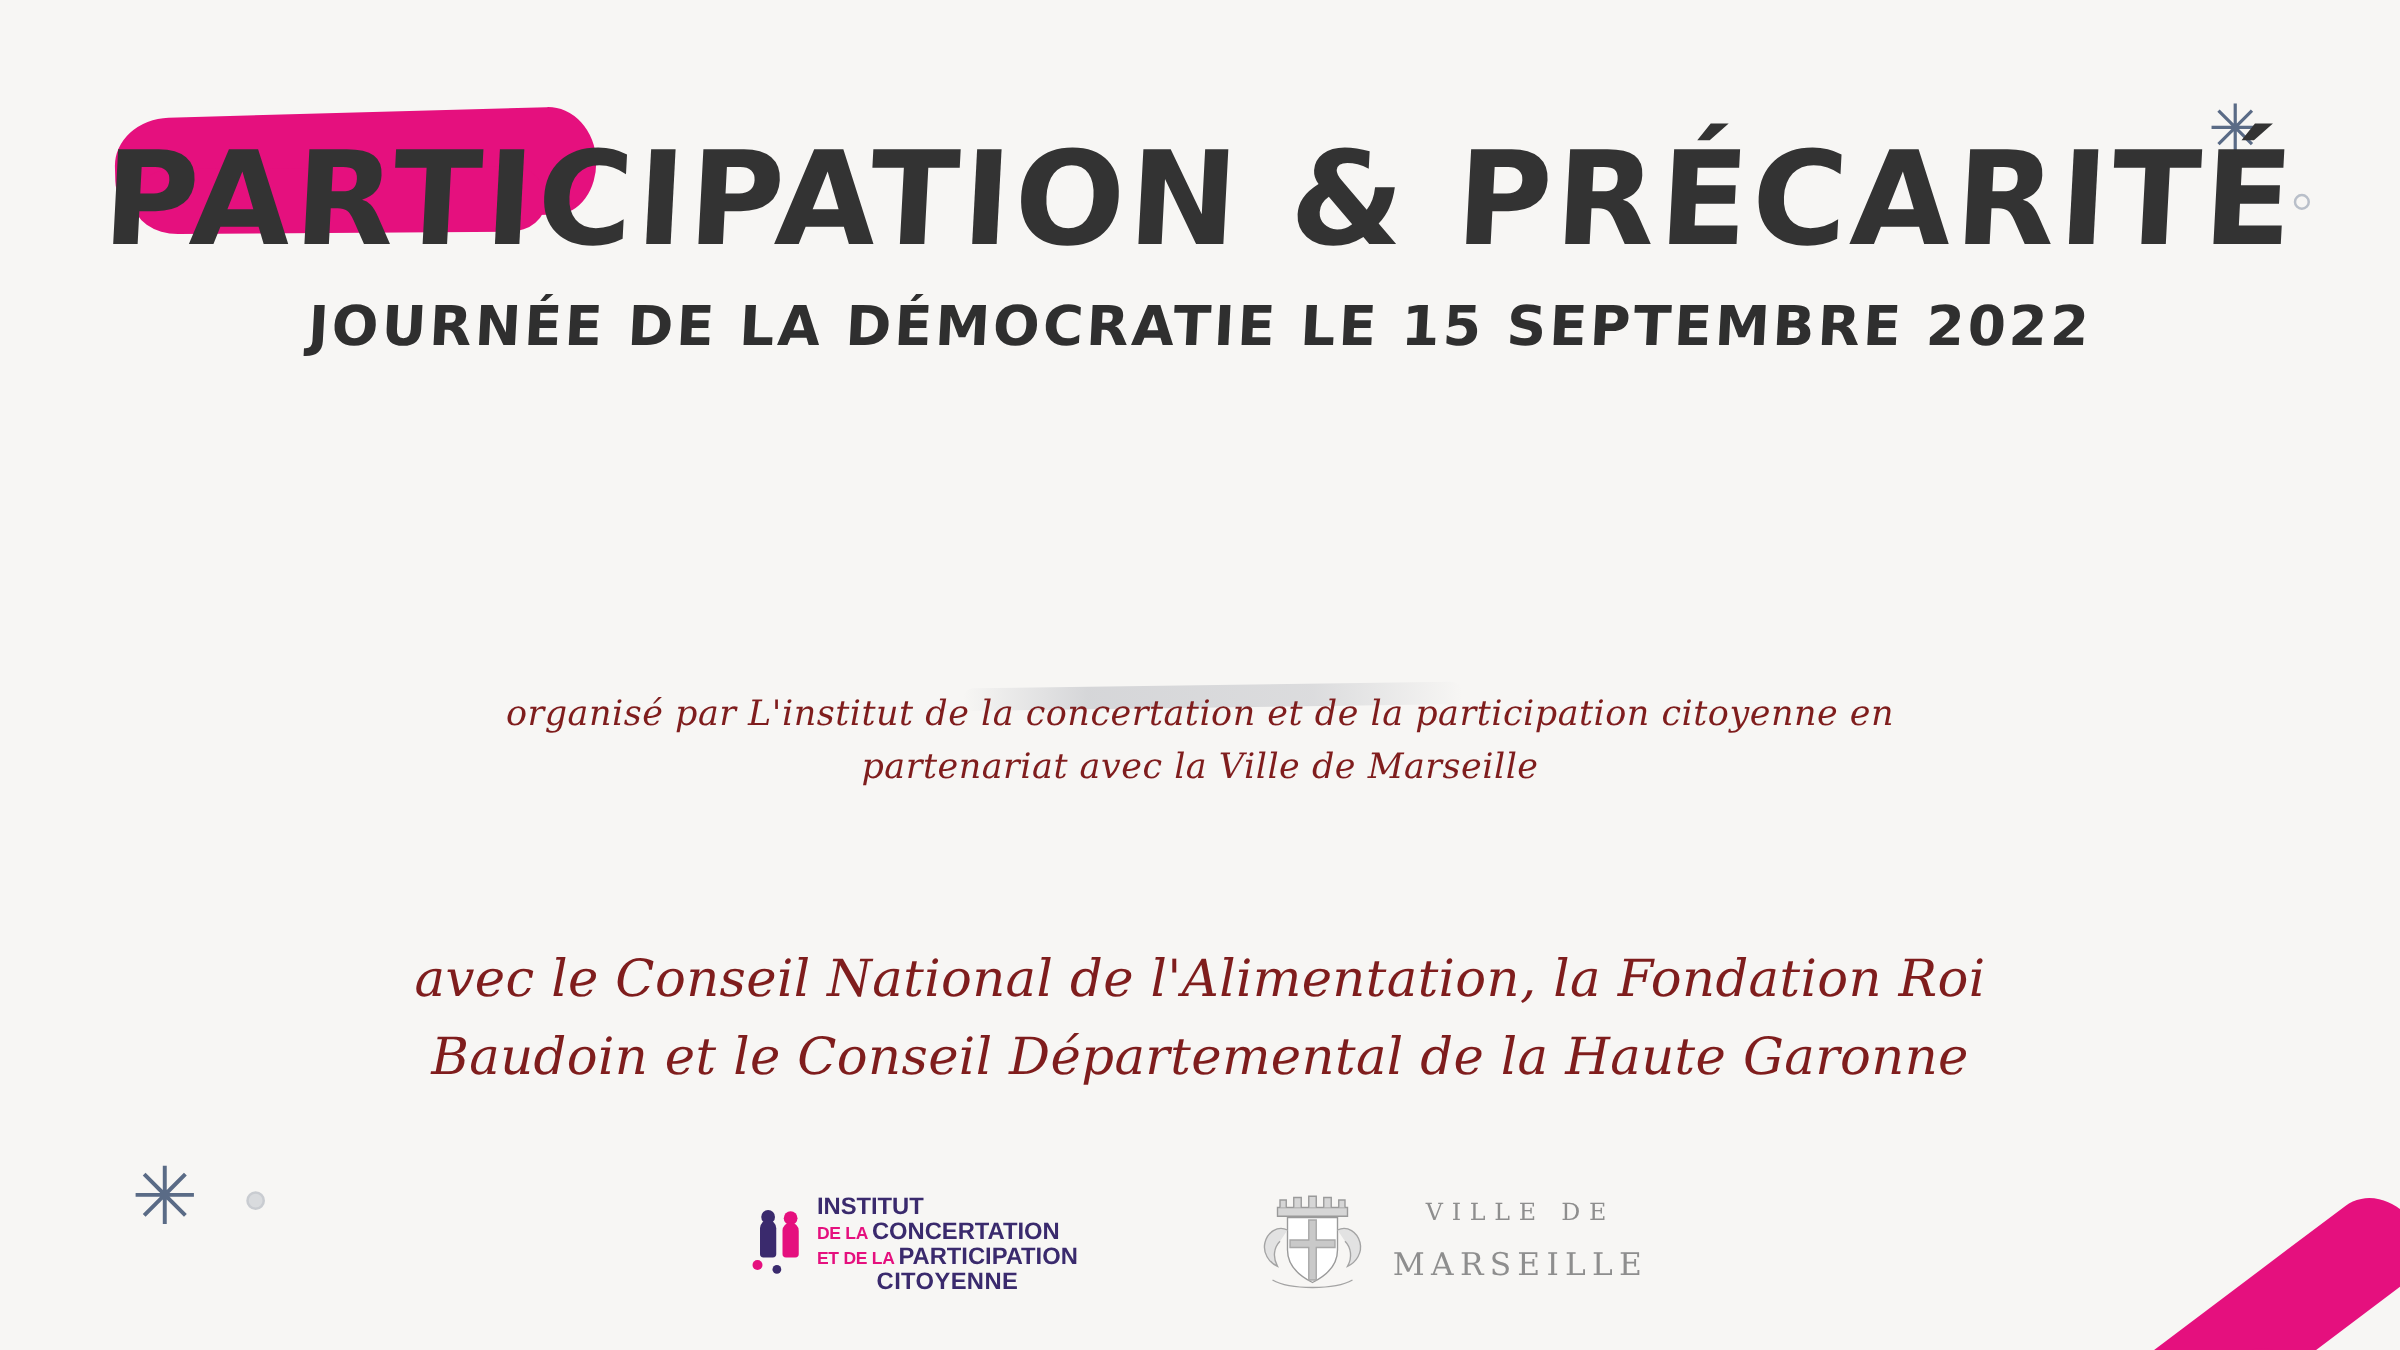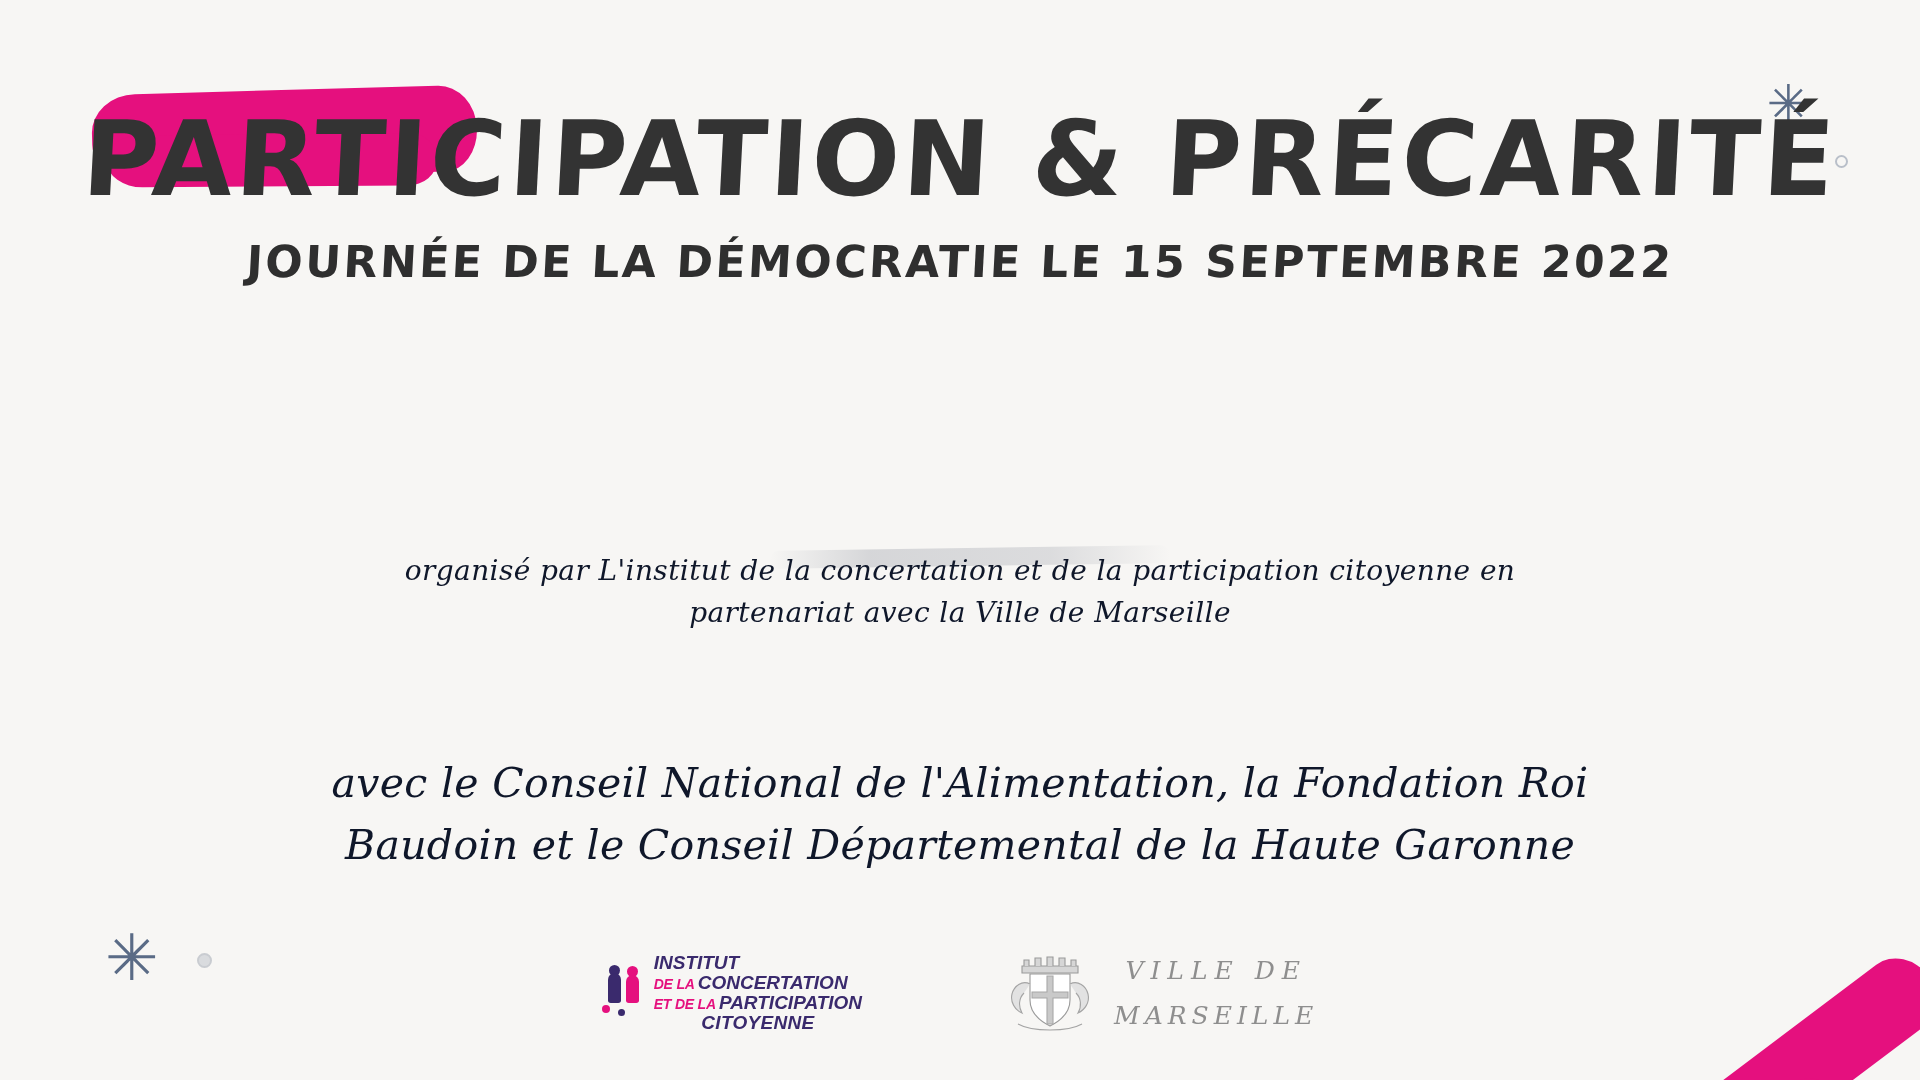--- a/index.html
+++ b/index.html
@@ -114,21 +114,21 @@
   }
 
   
   .script {
     position: absolute;
     left: 50%;
     transform: translateX(-50%);
     text-align: center;
     font-family: "DejaVu Serif", serif;
     font-style: italic;
-    color: #0f172a;
+    color: #7f1d1d;
     line-height: 1.5;
   }
   .organiser {
     top: 522px;
     width: 1180px;
     font-size: 28px;
     letter-spacing: 0.4px;
   }
   .partners {
     top: 712px;
@@ -150,22 +150,22 @@
   }
 
   
   .logos {
     position: absolute;
     left: 0;
     right: 0;
     bottom: 44px;
     display: flex;
     justify-content: center;
+    align-items: flex-end;
     gap: 140px;
-    font-style: italic;
   }
 
   
   .icpc {
     display: flex;
     align-items: center;
     gap: 8px;
   }
   .icpc-mark {
     width: 44px;
@@ -264,21 +264,21 @@
     height: 86px;
     position: relative;
   }
   .marseille-text {
     font-family: "DejaVu Serif", serif;
     color: #8e8e8e;
     text-align: center;
     line-height: 1.25;
   }
   .marseille-text .l1 {
-    font-size: 25px;
+    font-size: 19px;
     letter-spacing: 7px;
   }
   .marseille-text .l2 {
     font-size: 25px;
     letter-spacing: 5px;
     margin-top: 14px;
   }
 </style>
 </head>
 <body>

